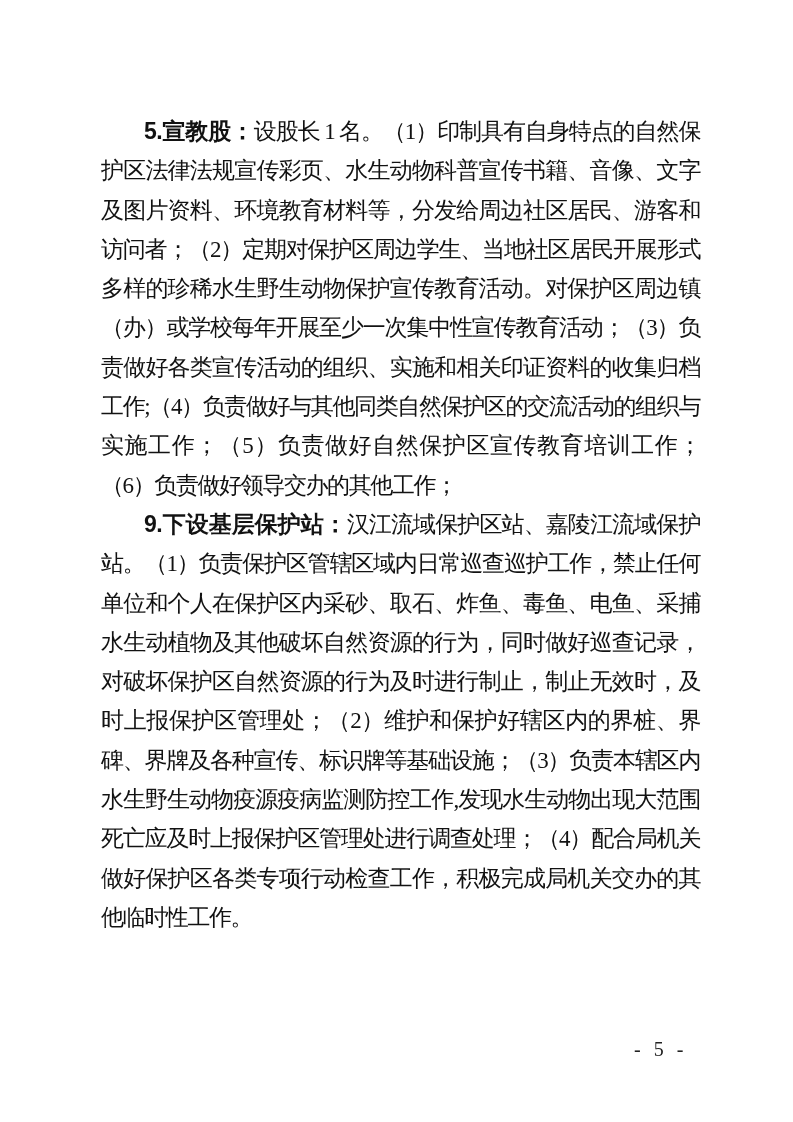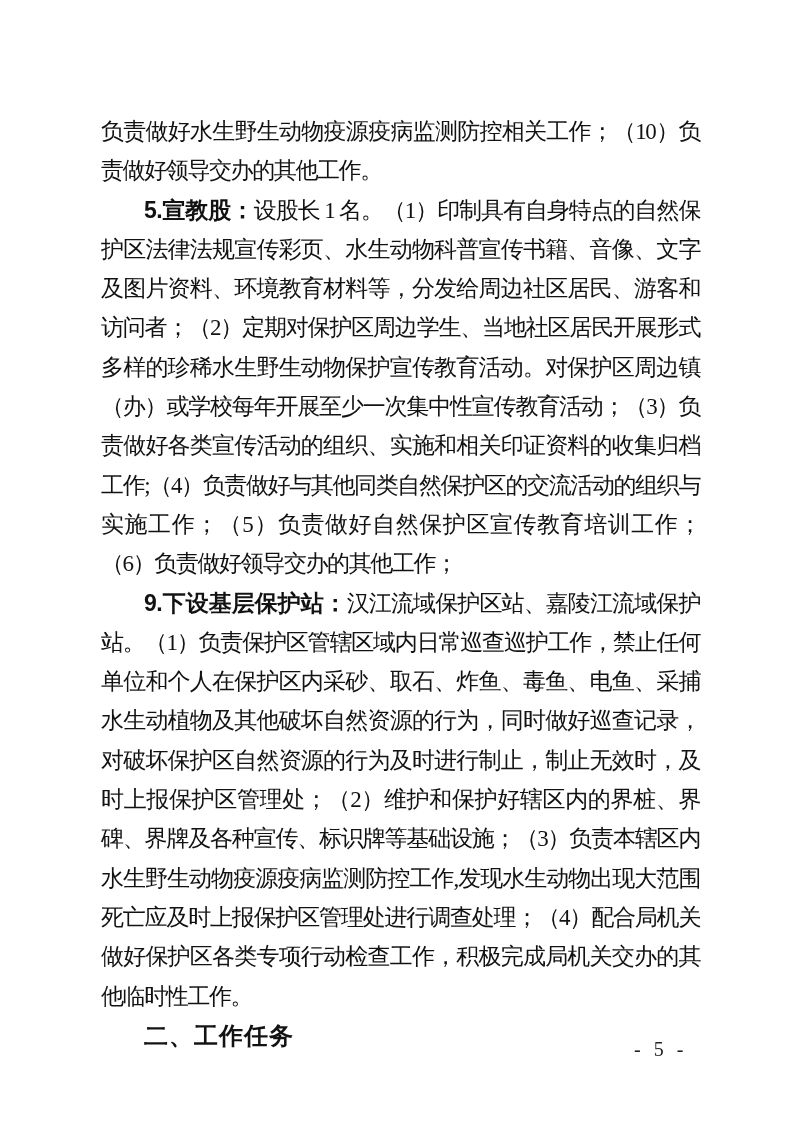--- a/index.html
+++ b/index.html
@@ -55,19 +55,17 @@
     letter-spacing: 4px;
     color: #222222;
     font-family: "Liberation Serif", "DejaVu Serif", serif;
   }
 </style>
 </head>
 <body>
 
 <div class="page">
   <div class="doc-body">
-      <p class="para"><span>负责做好水生野生动物疫源疫病监测防控相关工作；（10）负责做好领导交办的其他工作。</span></p>
       <p class="para indent"><span class="lead-bold">5.宣教股：</span><span>设股长 1 名。（1）印制具有自身特点的自然保护区法律法规宣传彩页、水生动物科普宣传书籍、音像、文字及图片资料、环境教育材料等，分发给周边社区居民、游客和访问者；（2）定期对保护区周边学生、当地社区居民开展形式多样的珍稀水生野生动物保护宣传教育活动。对保护区周边镇（办）或学校每年开展至少一次集中性宣传教育活动；（3）负责做好各类宣传活动的组织、实施和相关印证资料的收集归档工作;（4）负责做好与其他同类自然保护区的交流活动的组织与实施工作；（5）负责做好自然保护区宣传教育培训工作；（6）负责做好领导交办的其他工作；</span></p>
       <p class="para indent"><span class="lead-bold">9.下设基层保护站：</span><span>汉江流域保护区站、嘉陵江流域保护站。（1）负责保护区管辖区域内日常巡查巡护工作，禁止任何单位和个人在保护区内采砂、取石、炸鱼、毒鱼、电鱼、采捕水生动植物及其他破坏自然资源的行为，同时做好巡查记录，对破坏保护区自然资源的行为及时进行制止，制止无效时，及时上报保护区管理处；（2）维护和保护好辖区内的界桩、界碑、界牌及各种宣传、标识牌等基础设施；（3）负责本辖区内水生野生动物疫源疫病监测防控工作,发现水生动物出现大范围死亡应及时上报保护区管理处进行调查处理；（4）配合局机关做好保护区各类专项行动检查工作，积极完成局机关交办的其他临时性工作。</span></p>
-      <p class="para indent heading"><span>二、工作任务</span></p>
     </div>
   <div class="page-number">- 5 -</div>
 </div>
 
 </body></html>

